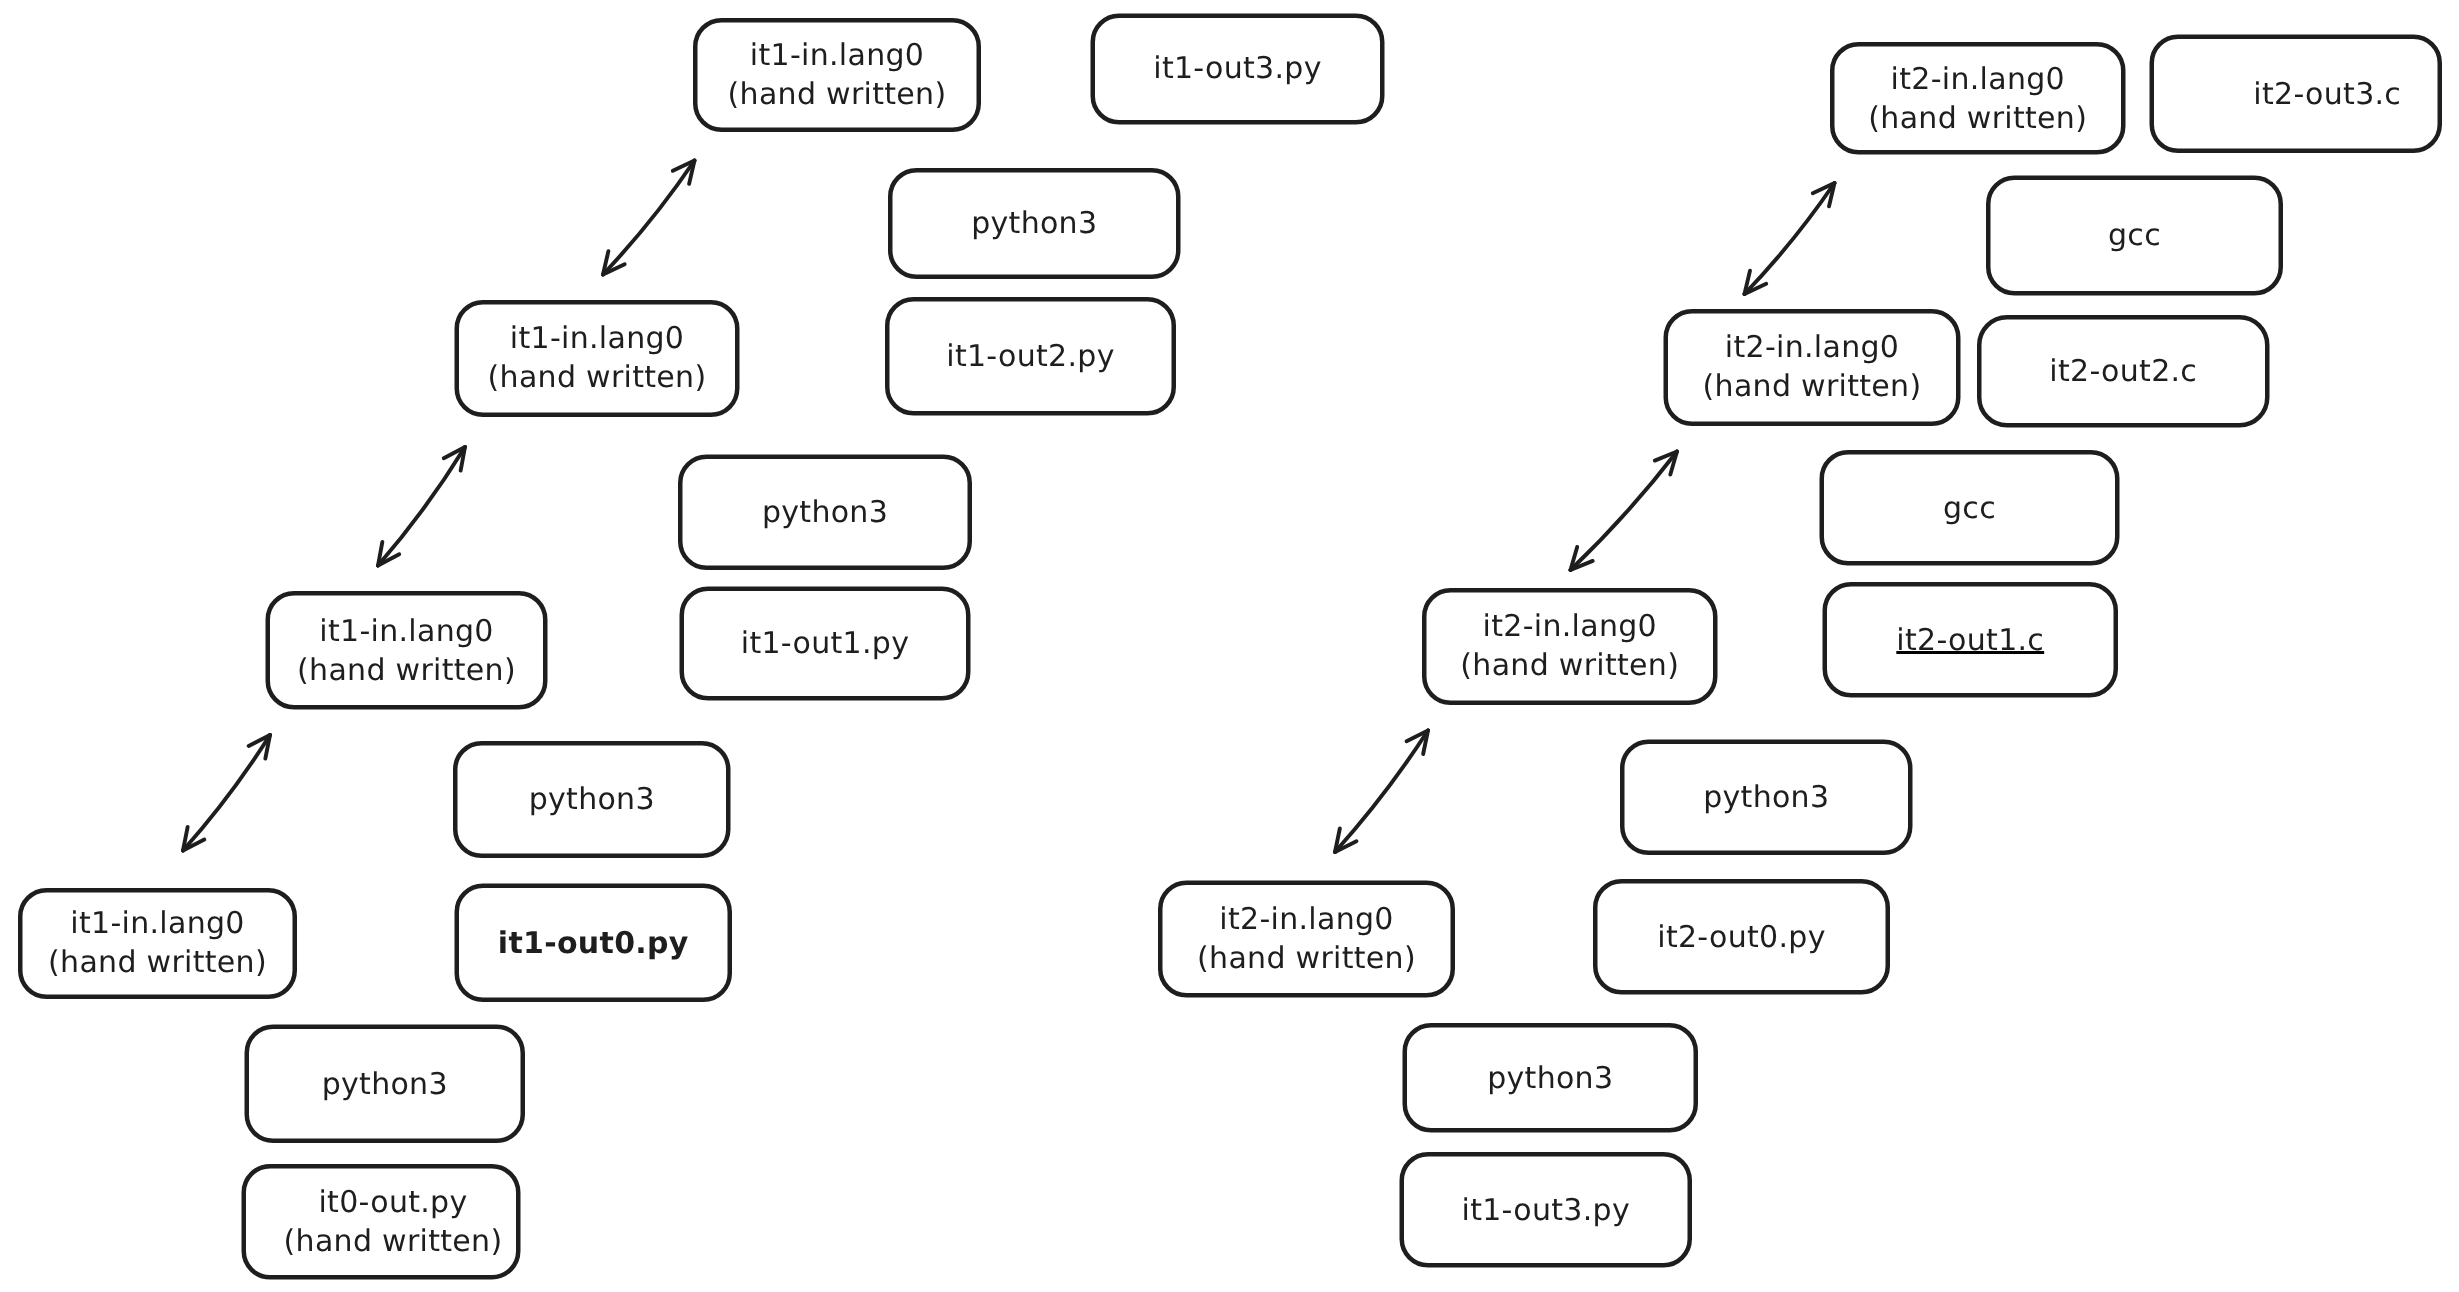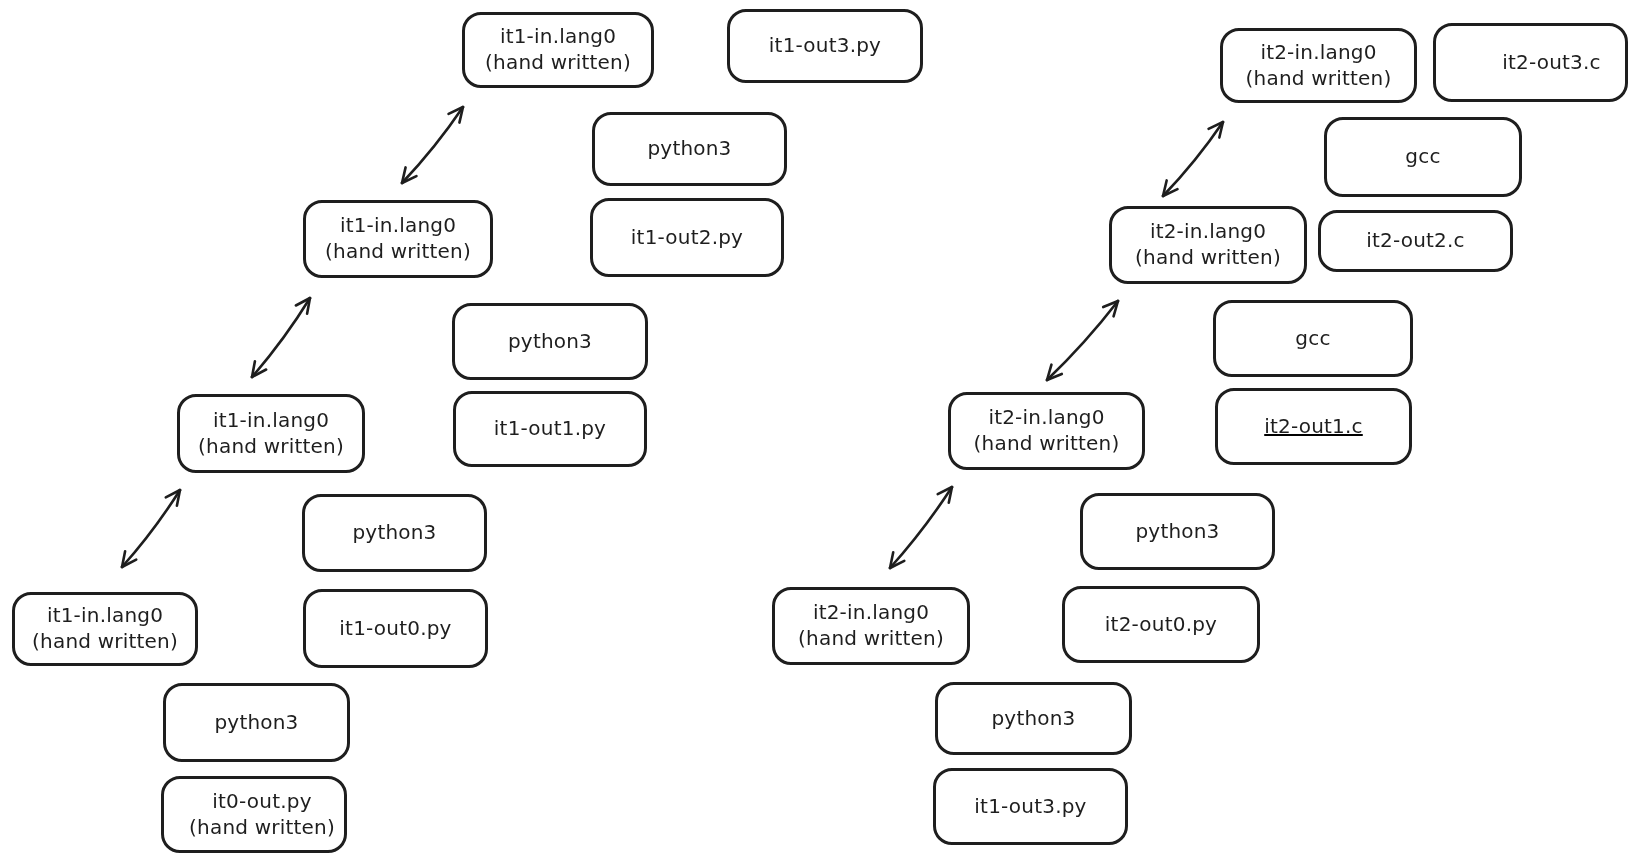--- a/index.html
+++ b/index.html
@@ -117,21 +117,21 @@
     <div class="node" style="left: 453px; top: 391px; width: 194px; height: 76px;">
       <span class="label">it1-out1.py</span>
     </div>
     <div class="node" style="left: 177px; top: 394px; width: 188px; height: 79px;">
       <span class="label">it1-in.lang0
 (hand written)</span>
     </div>
     <div class="node" style="left: 302px; top: 494px; width: 185px; height: 78px;">
       <span class="label">python3</span>
     </div>
-    <div class="node" style="left: 303px; top: 589px; width: 185px; height: 79px;">
+    <div class="node" style="left: 303px; top: 589px; width: 185px; height: 79px; font-weight: bold;">
       <span class="label">it1-out0.py</span>
     </div>
     <div class="node" style="left: 12px; top: 592px; width: 186px; height: 74px;">
       <span class="label">it1-in.lang0
 (hand written)</span>
     </div>
     <div class="node" style="left: 163px; top: 683px; width: 187px; height: 79px;">
       <span class="label">python3</span>
     </div>
     <div class="node" style="left: 161px; top: 776px; width: 186px; height: 77px; padding-left: 16px;">
@@ -145,21 +145,21 @@
     <div class="node" style="left: 1433px; top: 23px; width: 195px; height: 79px; padding-left: 42px;">
       <span class="label">it2-out3.c</span>
     </div>
     <div class="node" style="left: 1324px; top: 117px; width: 198px; height: 80px;">
       <span class="label">gcc</span>
     </div>
     <div class="node" style="left: 1109px; top: 206px; width: 198px; height: 78px;">
       <span class="label">it2-in.lang0
 (hand written)</span>
     </div>
-    <div class="node" style="left: 1318px; top: 210px; width: 195px; height: 62px;">
+    <div class="node" style="left: 1318px; top: 210px; width: 195px; height: 75px; border-radius: 20px;">
       <span class="label">it2-out2.c</span>
     </div>
     <div class="node" style="left: 1213px; top: 300px; width: 200px; height: 77px;">
       <span class="label">gcc</span>
     </div>
     <div class="node" style="left: 948px; top: 392px; width: 197px; height: 78px;">
       <span class="label">it2-in.lang0
 (hand written)</span>
     </div>
     <div class="node" style="left: 1215px; top: 388px; width: 197px; height: 77px; text-decoration: underline;">

